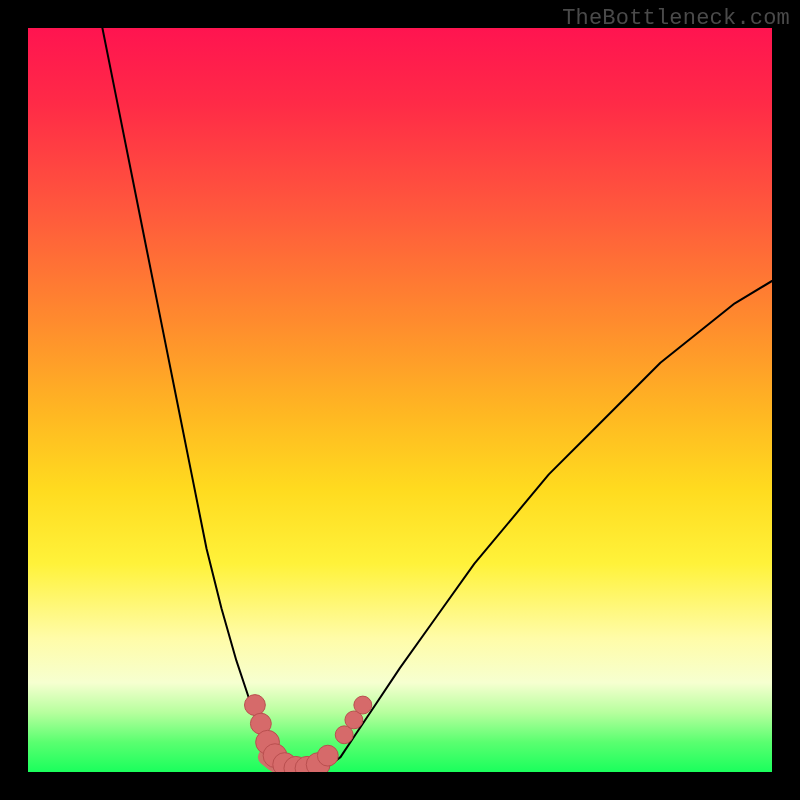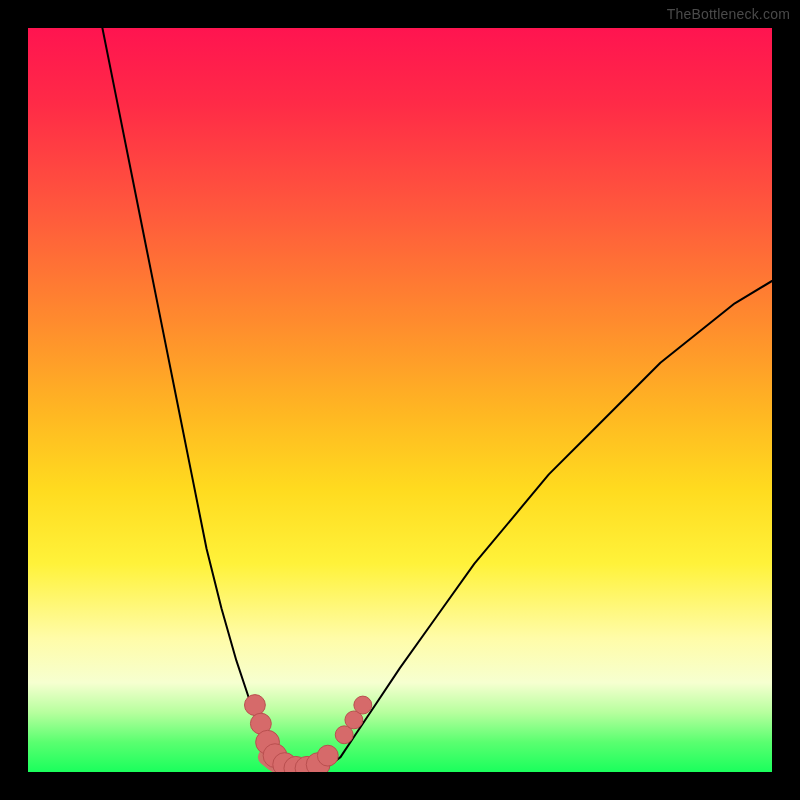--- a/index.html
+++ b/index.html
@@ -40,24 +40,25 @@
       #b7ff9e 92%,
       #5aff70 96%,
       #1aff5c 100%
     );
   }
   .watermark {
     position: absolute;
     top: 6px;
     right: 10px;
     color: #4a4a4a;
-    font-size: 14px;
+    font-size: 22px;
     letter-spacing: 0.2px;
     font-weight: 400;
     user-select: none;
+    font-family: Liberation Mono, monospace;
   }
   svg.overlay {
     position: absolute;
     left: 28px;
     top: 28px;
     width: 744px;
     height: 744px;
     pointer-events: none;
   }
 </style>

